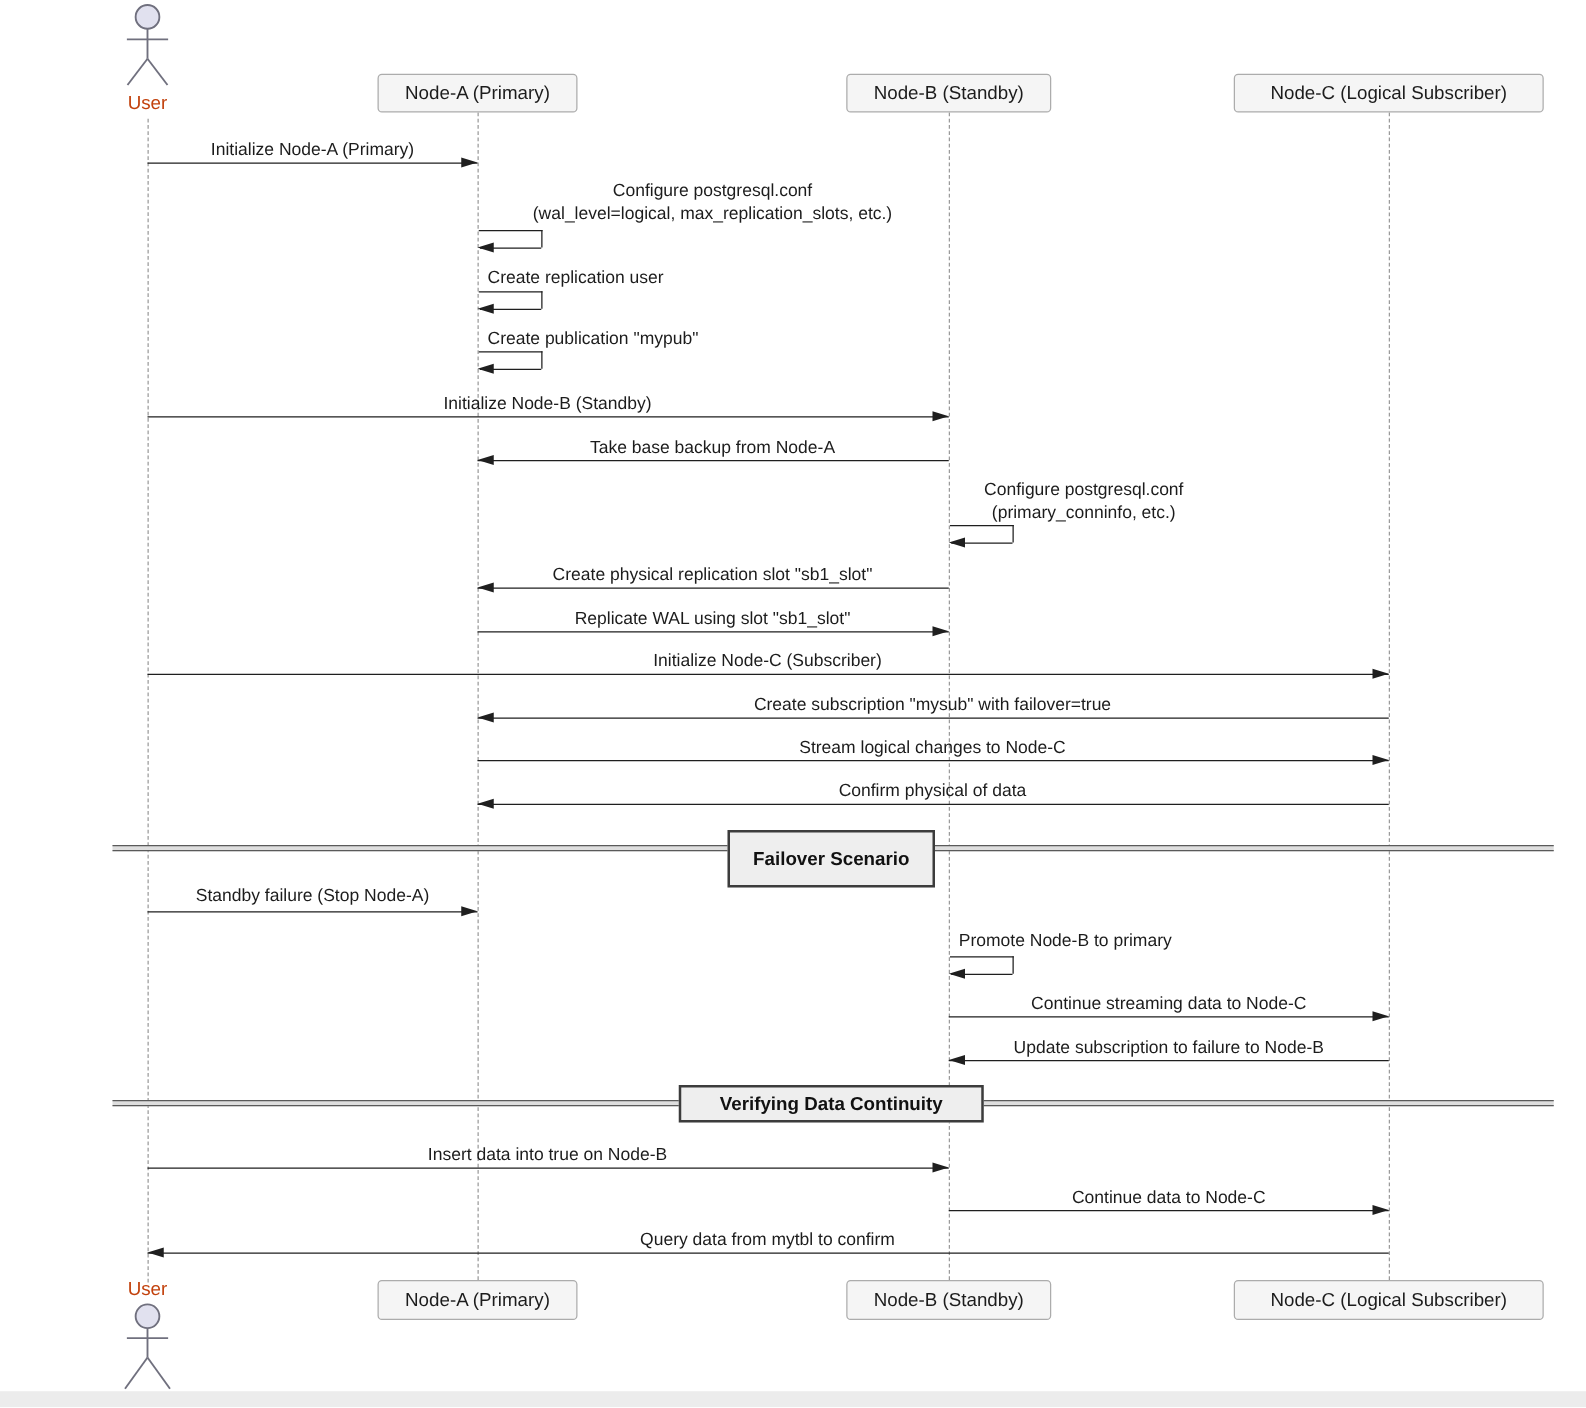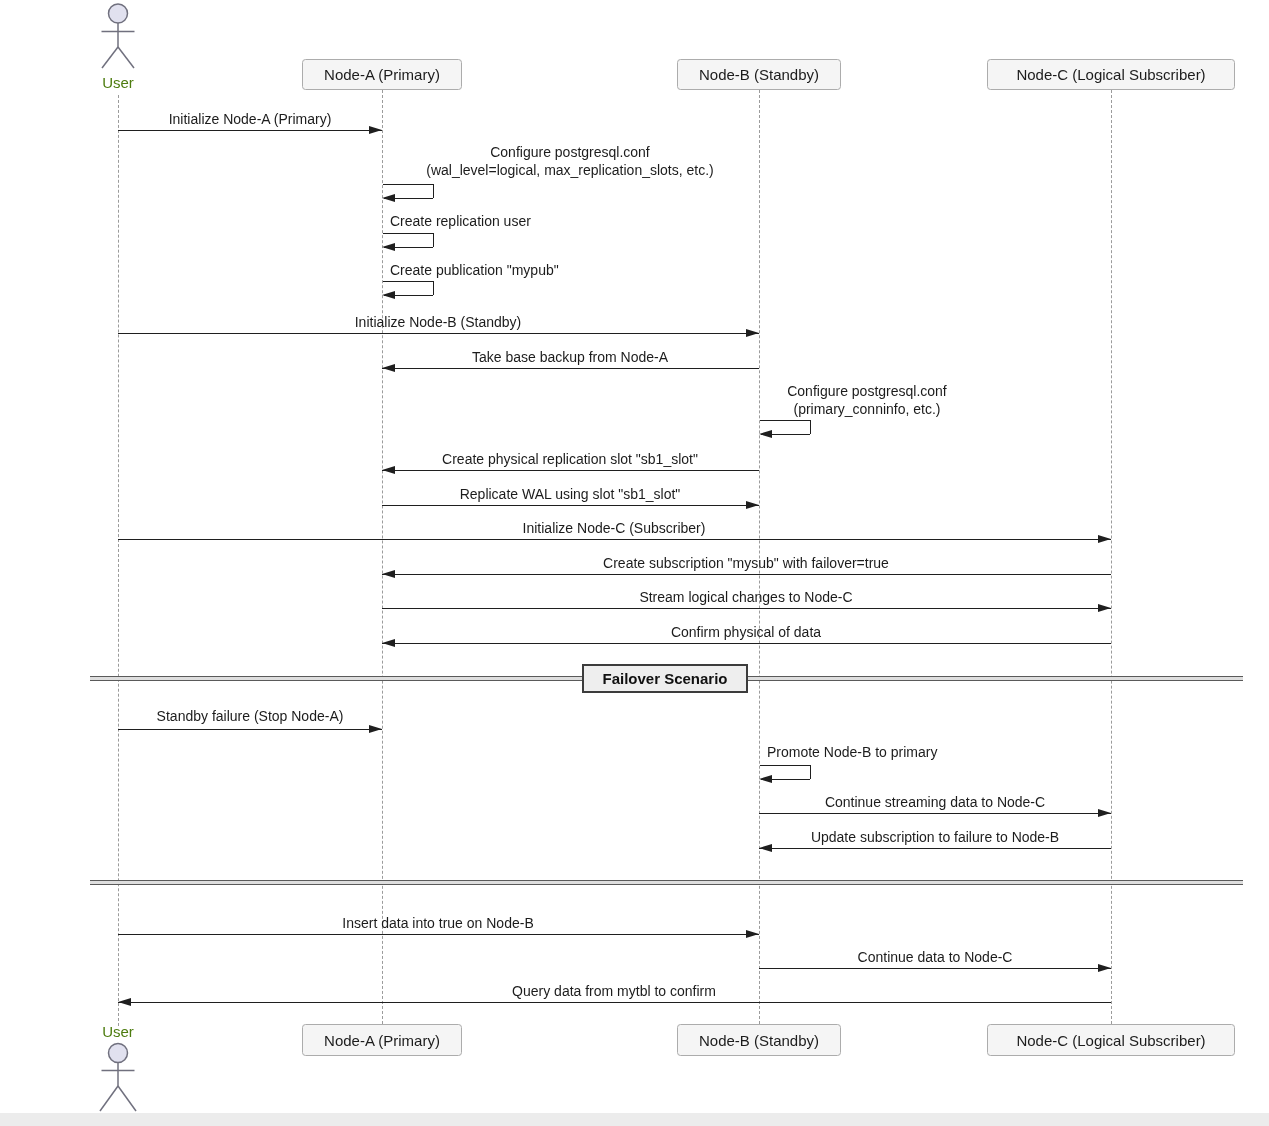--- a/index.html
+++ b/index.html
@@ -13,21 +13,21 @@
   }
   .ll{position:absolute;width:0;border-left:1.4px dashed #9b9b9b;}
   .pbox{
     position:absolute;height:31px;box-sizing:border-box;
     background:#f5f5f5;border:1.2px solid #acacac;border-radius:3.5px;
     display:flex;align-items:center;justify-content:center;
     font-size:15px;color:#1c1c1c;white-space:nowrap;z-index:5;
   }
   .actor-label{
     position:absolute;transform:translateX(-50%);
-    font-size:15px;color:#4d7c0f;white-space:nowrap;z-index:5;text-align:center;
+    font-size:15px;color:#c2410c;white-space:nowrap;z-index:5;text-align:center;
   }
   .mlabel{
     position:absolute;transform:translateX(-50%);
     font-size:14px;line-height:17px;color:#1c1c1c;white-space:nowrap;z-index:3;
   }
   .mlabel.la{transform:none;}
   .mline{position:absolute;height:0;border-top:1.5px solid #1f1f1f;z-index:2;}
   .vline{position:absolute;width:0;border-left:1.5px solid #1f1f1f;z-index:2;}
   .head{position:absolute;width:0;height:0;border-top:4.5px solid transparent;border-bottom:4.5px solid transparent;z-index:2;}
   .head.r{border-left:13px solid #1f1f1f;}
@@ -154,21 +154,21 @@
     <div class="mline" style="left:382px;top:608px;width:729px"></div>
     <div class="head r" style="left:1098px;top:604px"></div>
   </div>
 
   <div>
     <div class="mlabel" style="left:746px;top:624px">Confirm physical of data</div>
     <div class="mline" style="left:382px;top:643px;width:729px"></div>
     <div class="head l" style="left:382px;top:639px"></div>
   </div>
 
-  <div class="dbox" style="left:582px;top:664px;width:166px;height:29px">Failover Scenario</div>
+  <div class="dbox" style="left:582px;top:664px;width:166px;height:46px">Failover Scenario</div>
 
   <div>
     <div class="mlabel" style="left:250px;top:708px">Standby failure (Stop Node-A)</div>
     <div class="mline" style="left:118px;top:729px;width:264px"></div>
     <div class="head r" style="left:369px;top:725px"></div>
   </div>
 
   <div>
     <div class="mlabel la" style="left:767px;top:744px">Promote Node-B to primary</div>
     <div class="mline" style="left:759.5px;top:765px;width:51px"></div>
@@ -182,20 +182,21 @@
     <div class="mline" style="left:759px;top:813px;width:352px"></div>
     <div class="head r" style="left:1098px;top:809px"></div>
   </div>
 
   <div>
     <div class="mlabel" style="left:935px;top:829px">Update subscription to failure to Node-B</div>
     <div class="mline" style="left:759px;top:848px;width:352px"></div>
     <div class="head l" style="left:759px;top:844px"></div>
   </div>
 
+  <div class="dbox" style="left:543px;top:868px;width:244px;height:30px">Verifying Data Continuity</div>
 
   <div>
     <div class="mlabel" style="left:438px;top:915px">Insert data into true on Node-B</div>
     <div class="mline" style="left:118px;top:934px;width:641px"></div>
     <div class="head r" style="left:746px;top:930px"></div>
   </div>
 
   <div>
     <div class="mlabel" style="left:935px;top:949px">Continue data to Node-C</div>
     <div class="mline" style="left:759px;top:968px;width:352px"></div>

